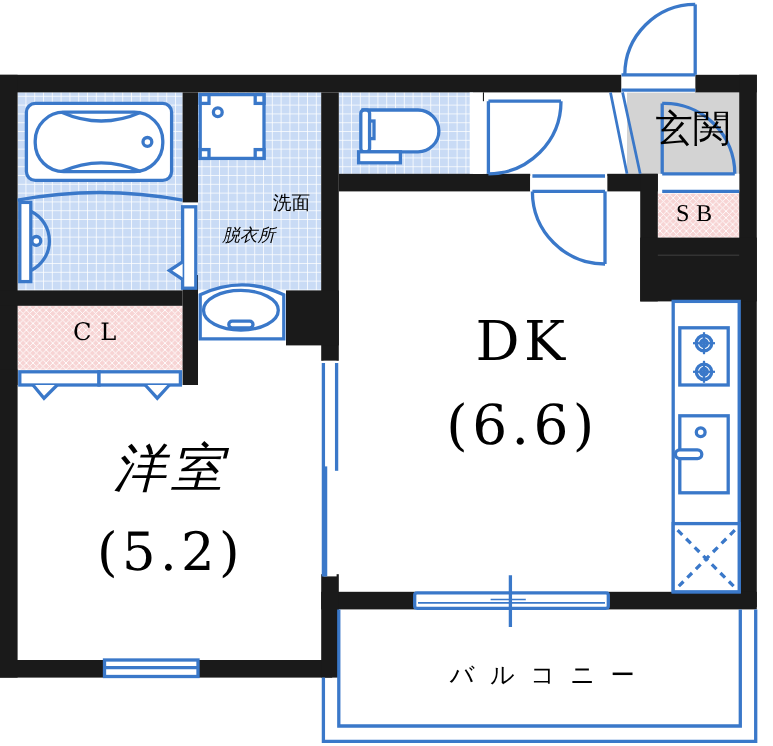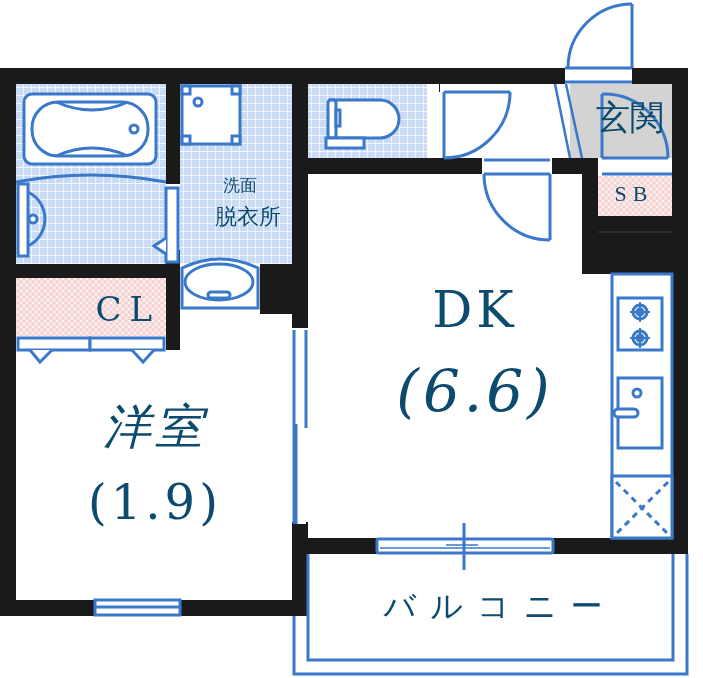--- a/index.html
+++ b/index.html
@@ -1,30 +1,30 @@
 <!DOCTYPE html>
 <html><head>
 <meta charset="utf-8">
 <style>
   html, body { margin:0; padding:0; background:#ffffff; }
   body { width:703px; height:678px; position:relative; overflow:hidden;
          font-family: "DejaVu Serif", "Liberation Serif", serif; }
   #plan { position:absolute; left:0; top:0; width:703px; height:678px; }
-  .lbl { position:absolute; color:#0c4a6e; font-family:"DejaVu Serif","Liberation Serif",serif;
+  .lbl { position:absolute; color:#000000; font-family:"DejaVu Serif","Liberation Serif",serif;
          text-align:center; white-space:pre; line-height:1; }
   .lbl-dk { left:380px; top:285px; width:190px; font-size:50px; letter-spacing:4px; }
-  .lbl-dk-area { left:380px; top:362px; width:190px; font-size:58px; letter-spacing:4px;font-style:italic; }
+  .lbl-dk-area { left:380px; top:362px; width:190px; font-size:50px; letter-spacing:4px; }
   .lbl-yo { left:60px; top:402px; width:190px; font-size:48px; letter-spacing:4px;font-style:italic; }
   .lbl-yo-area { left:60px; top:478px; width:190px; font-size:48px; letter-spacing:4px; }
-  .lbl-wash1 { left:198px; top:177px; width:84px; font-size:17px; }
-  .lbl-wash2 { left:206px; top:206px; width:84px; font-size:22px; }
-  .lbl-cl { left:20px; top:292px; width:140px; font-size:34px; letter-spacing:8px;text-align:right; }
+  .lbl-wash1 { left:198px; top:177px; width:84px; font-size:17px;text-align:right; }
+  .lbl-wash2 { left:184px; top:206px; width:84px; font-size:16px;font-style:italic; }
+  .lbl-cl { left:20px; top:292px; width:140px; font-size:22px; letter-spacing:8px; }
   .lbl-genkan { left:585px; top:100px; width:90px; font-size:34px; }
   .lbl-sb { left:598px; top:183px; width:72px; font-size:22px; letter-spacing:6px;font-family:Liberation Serif, serif; }
-  .lbl-balcony { left:340px; top:590px; width:320px; font-size:32px; letter-spacing:14px; }
+  .lbl-balcony { left:340px; top:604px; width:320px; font-size:22px; letter-spacing:14px; }
 </style>
 </head>
 <body>
 
 <svg id="plan" viewBox="0 0 703 678" xmlns="http://www.w3.org/2000/svg">
   <defs>
     <pattern id="tile" width="8" height="8" patternUnits="userSpaceOnUse">
       <rect width="8" height="8" fill="#c9dbf5"></rect>
       <path d="M8 0V8M0 8H8" stroke="#ffffff" stroke-width="1.4"></path>
     </pattern>
@@ -207,19 +207,19 @@
       <rect x="612" y="476" width="60" height="62"></rect>
       <line x1="616" y1="482" x2="668" y2="534" stroke-dasharray="6 5"></line>
       <line x1="668" y1="482" x2="616" y2="534" stroke-dasharray="6 5"></line>
     </g>
   </g>
 </svg>
 
 <div class="lbl lbl-dk">DK</div>
 <div class="lbl lbl-dk-area">(6.6)</div>
 <div class="lbl lbl-yo">洋室</div>
-<div class="lbl lbl-yo-area">(1.9)</div>
+<div class="lbl lbl-yo-area">(5.2)</div>
 <div class="lbl lbl-wash1">洗面</div>
 <div class="lbl lbl-wash2">脱衣所</div>
 <div class="lbl lbl-cl">CL</div>
 <div class="lbl lbl-genkan">玄関</div>
 <div class="lbl lbl-sb">SB</div>
 <div class="lbl lbl-balcony">バルコニー</div>
 
 </body></html>

